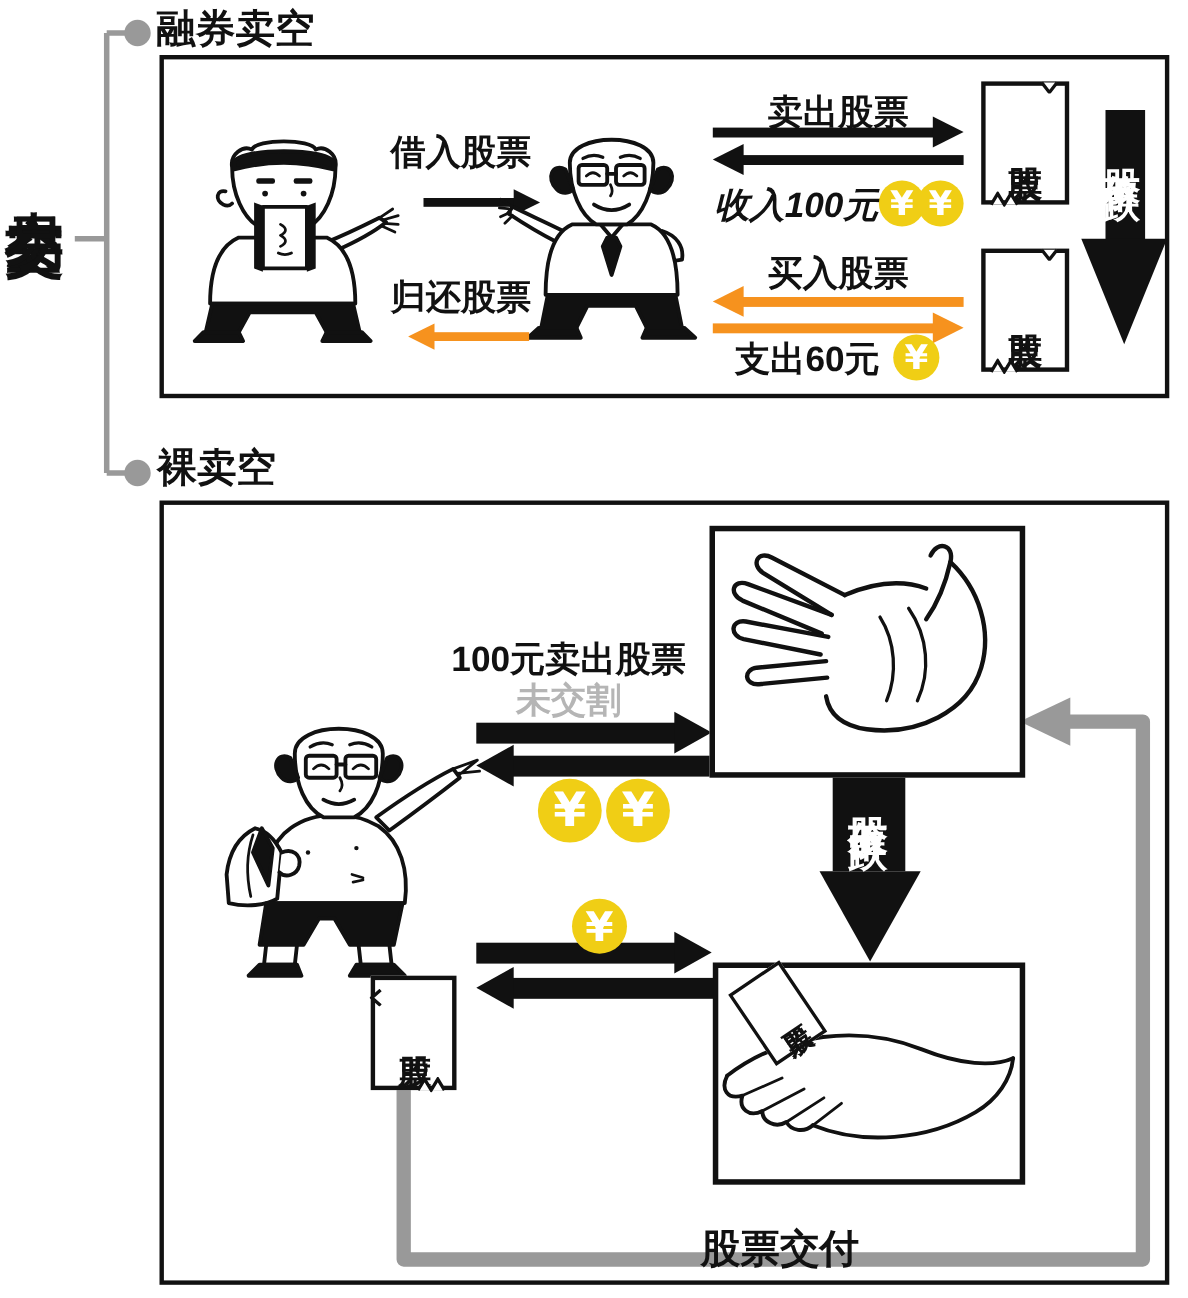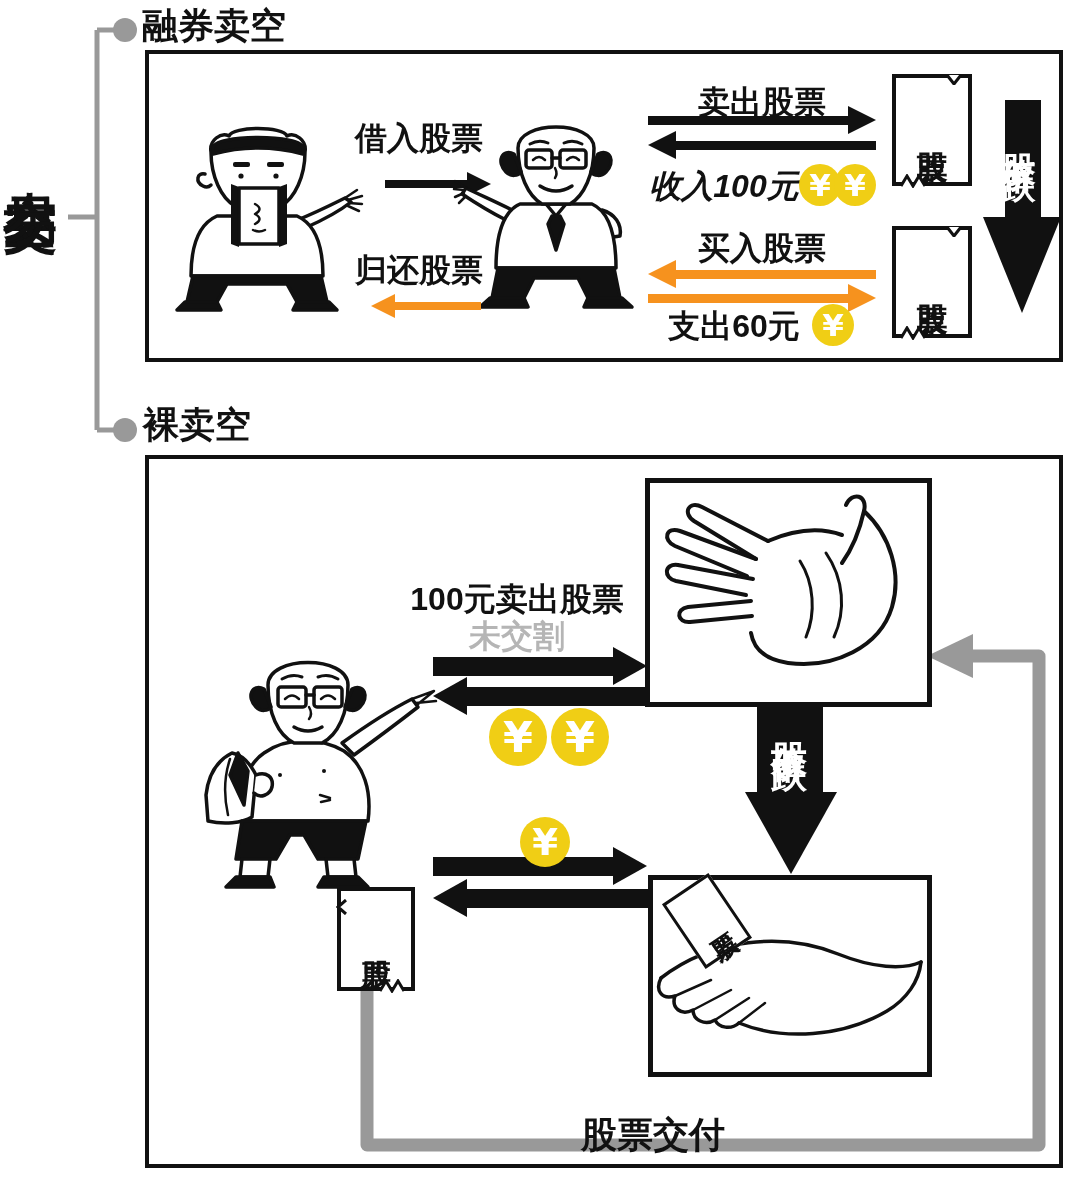--- a/index.html
+++ b/index.html
@@ -51,21 +51,21 @@
   .coin{position:absolute;border-radius:50%;background:var(--coin);color:#fff;font-weight:bold;display:flex;align-items:center;justify-content:center;line-height:1;z-index:2;font-family:"DejaVu Sans",sans-serif;}
   .coin.s{width:42px;height:42px;font-size:31px;}
   .coin.m{width:50px;height:50px;font-size:37px;}
   .coin.l{width:58px;height:58px;font-size:43px;}
 
   .imgbox{position:absolute;background:#fff;border:5px solid var(--ink);}
   .tag{position:absolute;left:26px;top:2px;width:56px;height:78px;background:#fff;border:3px solid var(--ink);transform:rotate(-34deg);display:flex;align-items:center;justify-content:center;}
   .tag .dv{writing-mode:vertical-rl;text-orientation:upright;font-size:25px;font-weight:900;color:var(--ink);line-height:1;}
 
   .fig{position:absolute;}
-  .delivery{position:absolute;font-size:36px;font-weight:900;color:var(--ink);text-align:left;white-space:nowrap;z-index:2;}
+  .delivery{position:absolute;font-size:36px;font-weight:900;color:var(--ink);text-align:right;white-space:nowrap;z-index:2;}
 </style>
 </head>
 <body>
 
 <div id="canvas">
 
   <div class="vtitle">卖空交易</div>
 
   <svg class="abs" style="left:60px;top:10px;" width="90" height="440" viewBox="0 0 90 440">
     <path d="M8,207 H37 M37,20 V420 M37,20 H57 M37,420 H57" stroke="var(--gray)" stroke-width="5" fill="none"></path>

